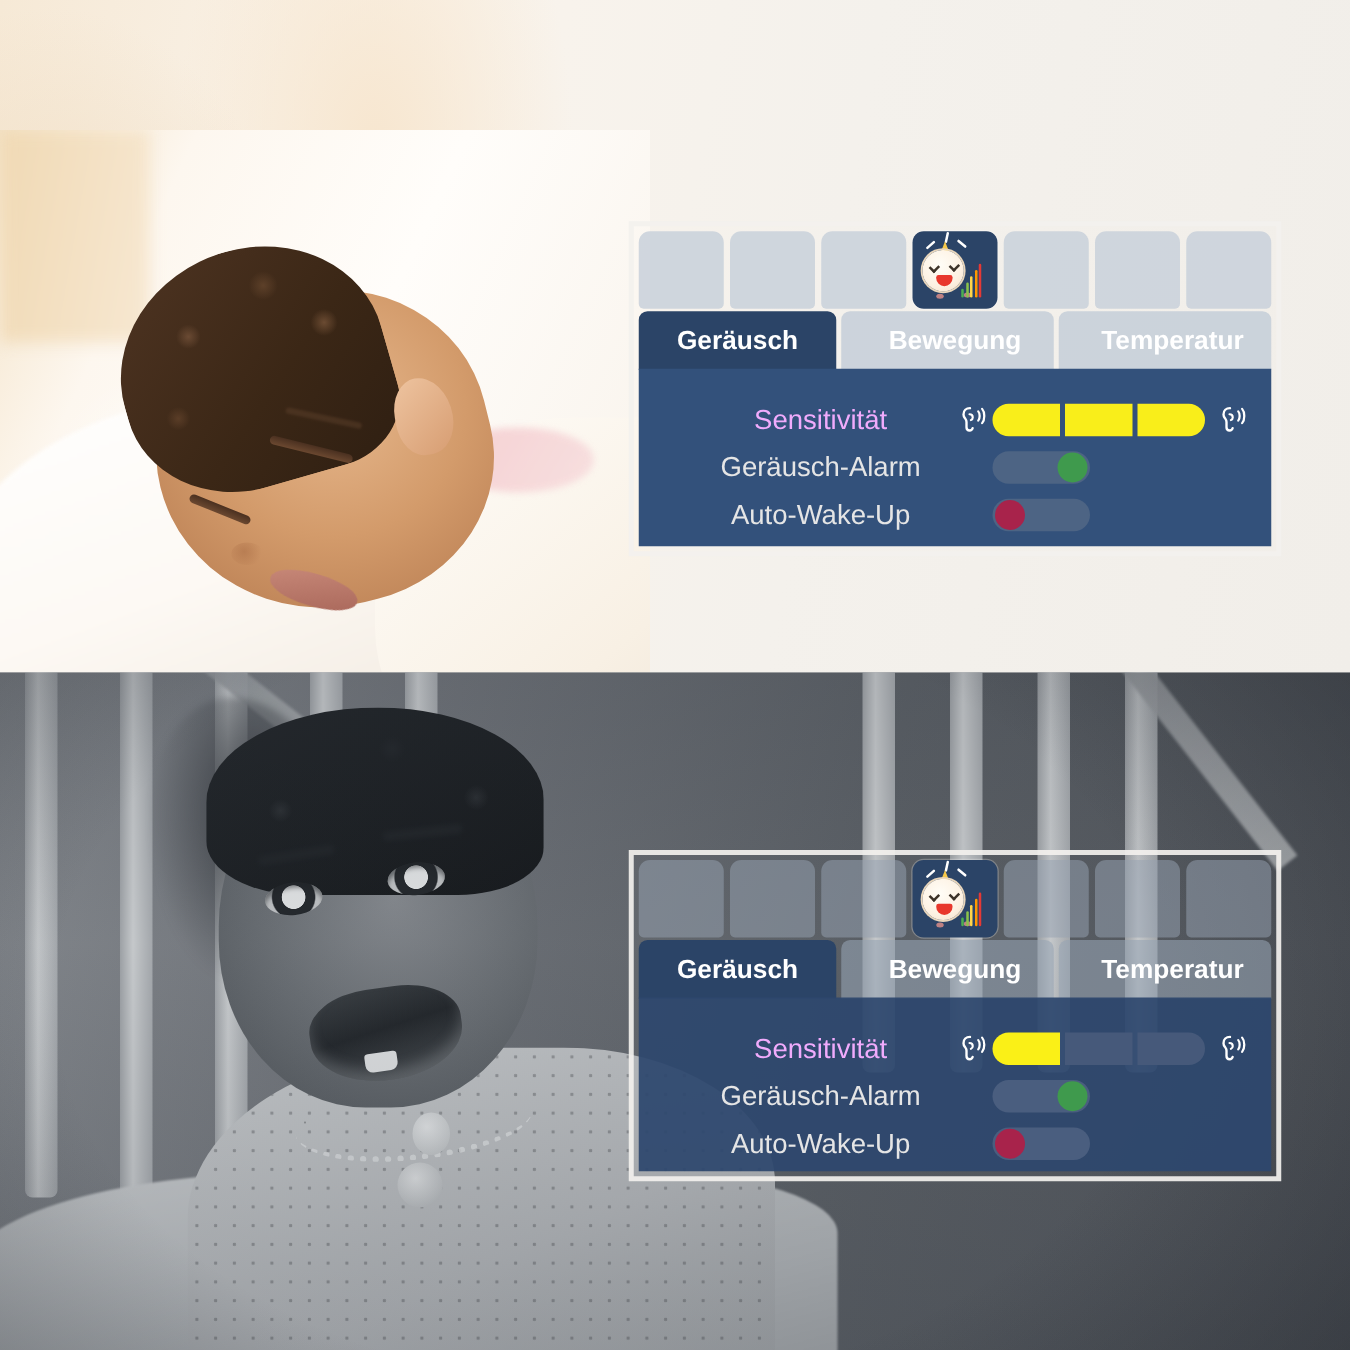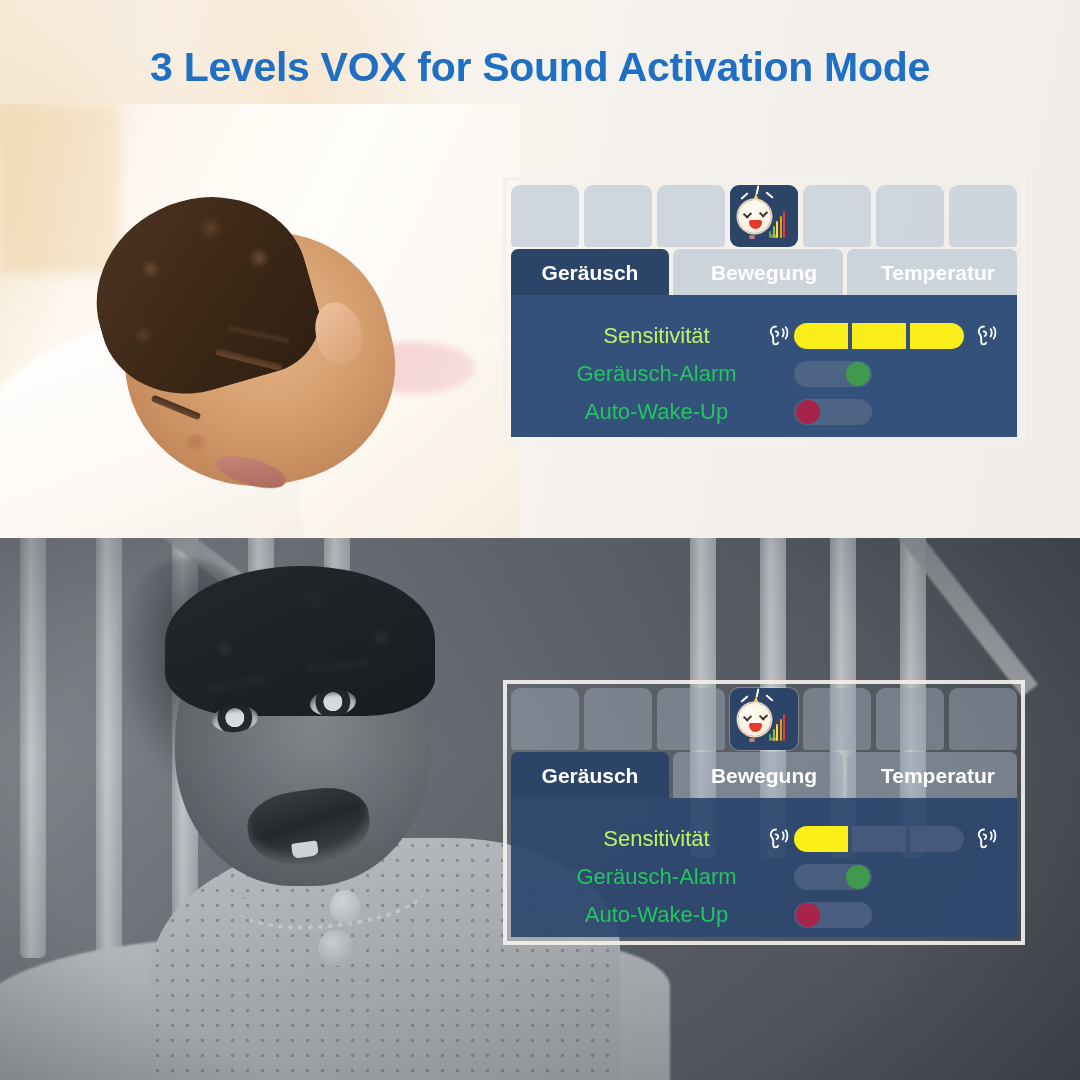--- a/index.html
+++ b/index.html
@@ -329,22 +329,22 @@
   .srow{
     display:flex; align-items:center;
     height:38px;
     padding-left:38px;
   }
   .srow-label{
     font-size:22px;
     width:215px;
     white-space:nowrap;
   }
-  .srow.sens .srow-label{ color:#bef264; }
-  .srow.dim  .srow-label{ color:#22c55e; }
+  .srow.sens .srow-label{ color:#f0abfc; }
+  .srow.dim  .srow-label{ color:#e5e5e5; }
 
   .ear{
     width:26px; height:26px; position:relative; flex:0 0 26px;
     margin-right:4px;
   }
   .ear svg{ display:block; }
   .ear.right{ margin-left:8px; margin-right:0; }
 
   .seg-track{ display:flex; gap:4px; }
   .seg{
@@ -368,21 +368,20 @@
   }
   .toggle.on  .knob{ right:2px; background:#3f9a4d; }
   .toggle.off .knob{ left:2px;  background:#a8234b; }
 </style>
 </head>
 <body>
 
 <div class="section-top">
   <div class="top-bg"></div>
 
-  <div class="page-title">3 Levels VOX for Sound Activation Mode</div>
 
   <div class="photo-sleep">
     <div class="ps-sheet"></div>
     <div class="ps-wall"></div>
     <div class="ps-pillow"></div>
     <div class="ps-body"></div>
     <div class="ps-pinkcollar"></div>
     <div class="ps-head"></div>
     <div class="ps-hair"></div>
     <div class="ps-ear"></div>

